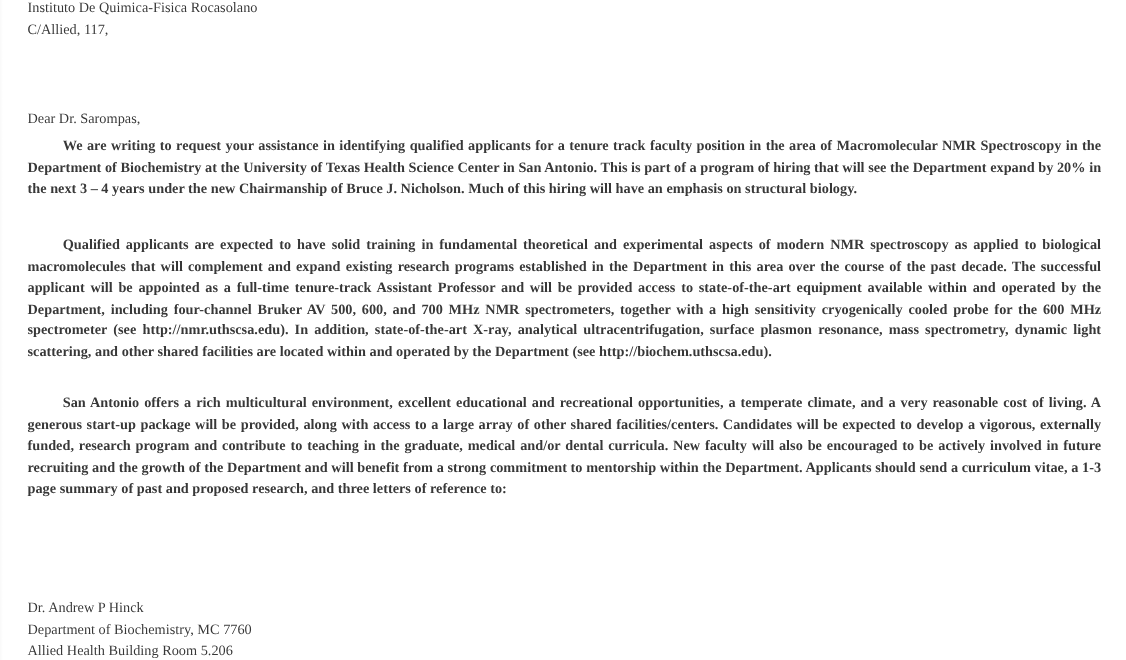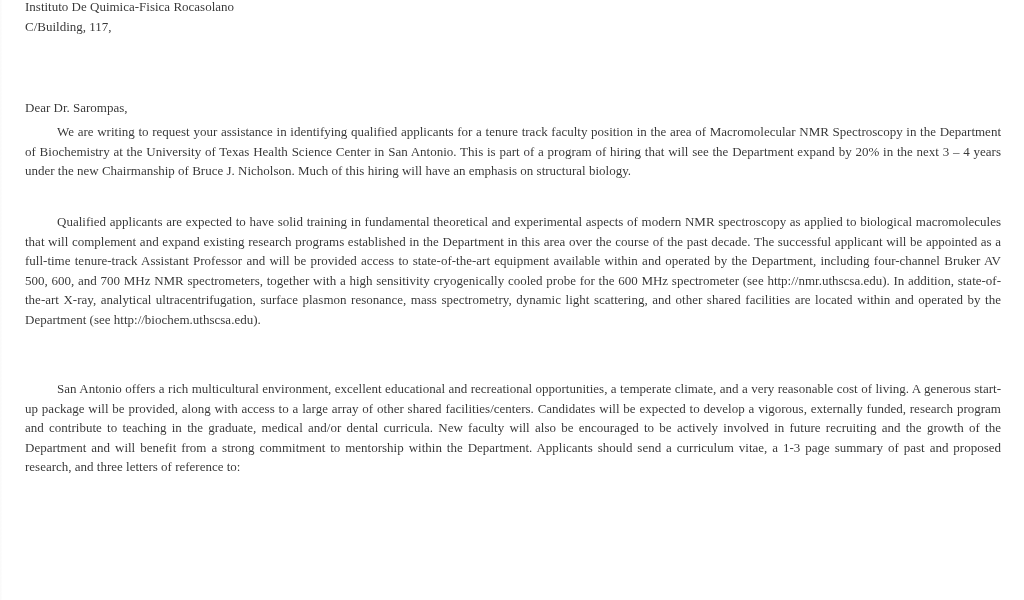--- a/index.html
+++ b/index.html
@@ -38,27 +38,28 @@
     white-space: pre;
   }
 
   
   .para {
     text-align: justify;
     text-justify: inter-word;
     text-indent: 32px;
     margin: 0;
     hyphens: none;
+    font-weight: bold;
   }
 
   #addr   { top: -3px; }
   #salut  { top: 98px; }
   #p1     { top: 122px; }
   #p2     { top: 212px; }
-  #p3     { top: 379px; }
+  #p3     { top: 356px; }
   #contact{ top: 542px; }
 
   
   .edge-smudge {
     position: absolute;
     left: 0;
     top: 0;
     width: 8px;
     height: 600px;
     background: linear-gradient(
@@ -72,35 +73,38 @@
 </style>
 </head>
 <body>
 
 <div id="page">
 
   <div class="edge-smudge"></div>
 
   <div class="block lines" id="addr">
     <div>Instituto De Quimica-Fisica Rocasolano</div>
-    <div>C/Building, 117,</div>
+    <div>C/Allied, 117,</div>
   </div>
 
   <div class="block lines" id="salut">
     <div>Dear Dr. Sarompas,</div>
   </div>
 
   <div class="block" id="p1">
     <p class="para">We are writing to request your assistance in identifying qualified applicants for a tenure track faculty position in the area of Macromolecular NMR Spectroscopy in the Department of Biochemistry at the University of Texas Health Science Center in San Antonio.  This is part of a program of hiring that will see the Department expand by 20% in the next 3 – 4 years under the new Chairmanship of Bruce J. Nicholson.  Much of this hiring will have an emphasis on structural biology.</p>
   </div>
 
   <div class="block" id="p2">
     <p class="para">Qualified applicants are expected to have solid training in fundamental theoretical and experimental aspects of modern NMR spectroscopy as applied to biological macromolecules that will complement and expand existing research programs established in the Department in this area over the course of the past decade.  The successful applicant will be appointed as a full-time tenure-track Assistant Professor and will be provided access to state-of-the-art equipment available within and operated by the Department, including four-channel Bruker AV 500, 600, and 700 MHz NMR spectrometers, together with a high sensitivity cryogenically cooled probe for the 600 MHz spectrometer (see http://nmr.uthscsa.edu).  In addition, state-of-the-art X-ray, analytical ultracentrifugation, surface plasmon resonance, mass spectrometry, dynamic light scattering, and other shared facilities are located within and operated by the Department (see http://biochem.uthscsa.edu).</p>
   </div>
 
   <div class="block" id="p3">
     <p class="para">San Antonio offers a rich multicultural environment, excellent educational and recreational opportunities, a temperate climate, and a very reasonable cost of living.  A generous start-up package will be provided, along with access to a large array of other shared facilities/centers.  Candidates will be expected to develop a vigorous, externally funded, research program and contribute to teaching in the graduate, medical and/or dental curricula.  New faculty will also be encouraged to be actively involved in future recruiting and the growth of the Department and will benefit from a strong commitment to mentorship within the Department.  Applicants should send a curriculum vitae, a 1-3 page summary of past and proposed research, and three letters of reference to:</p>
   </div>
 
   <div class="block lines" id="contact">
+    <div>Dr. Andrew P Hinck</div>
+    <div>Department of Biochemistry, MC 7760</div>
+    <div>Allied Health Building Room 5.206</div>
   </div>
 
 </div>
 
 </body></html>

